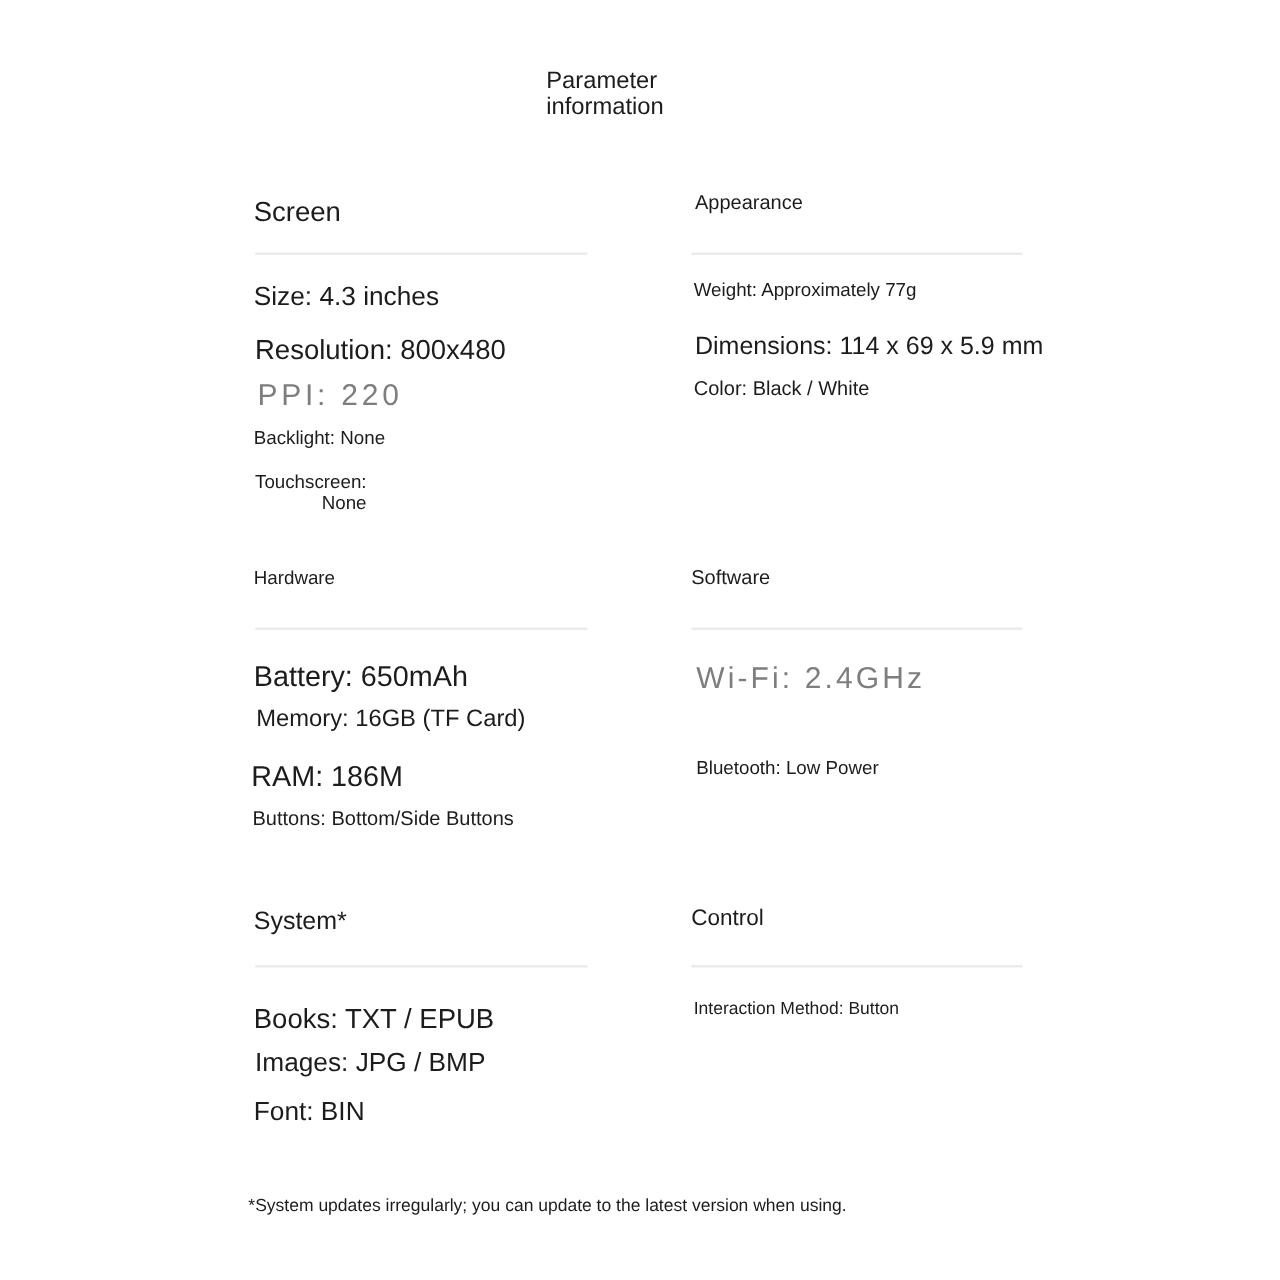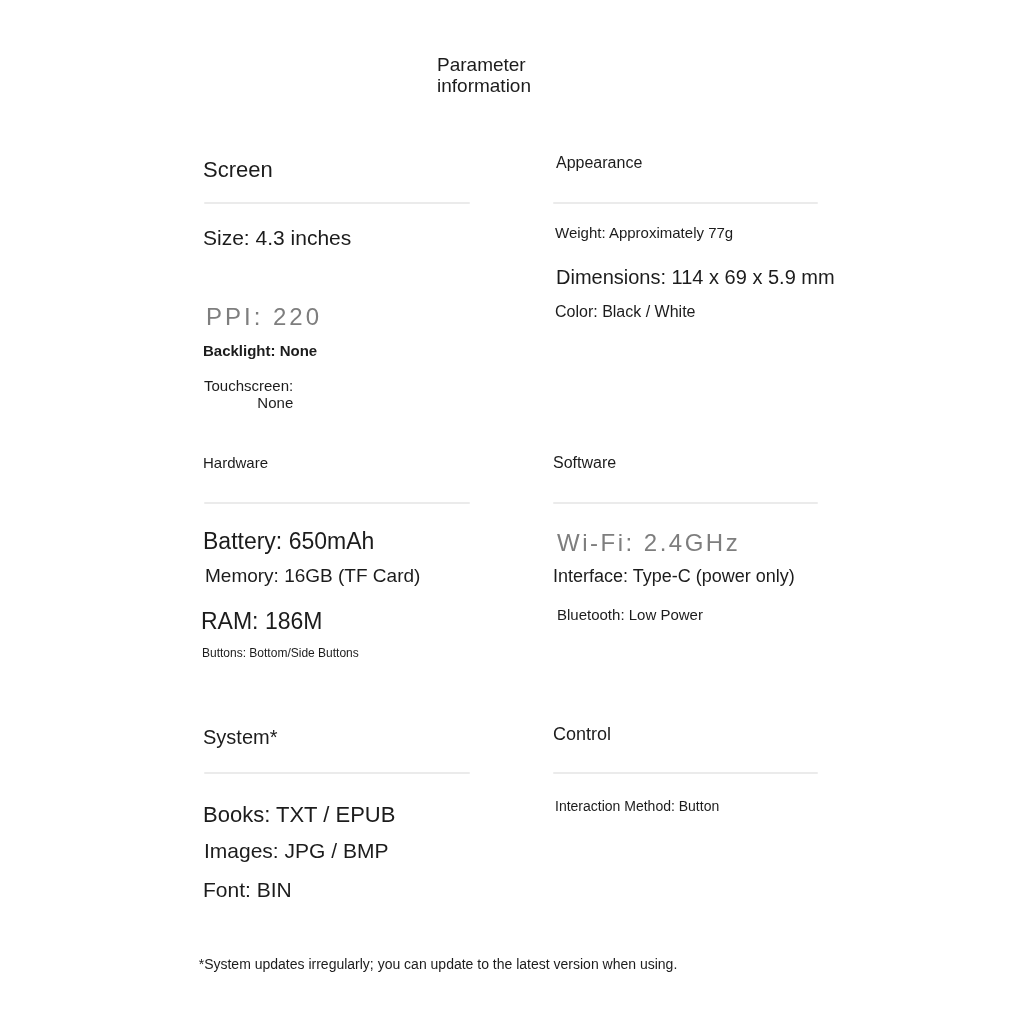--- a/index.html
+++ b/index.html
@@ -25,42 +25,42 @@
 <body>
 
 <div id="page">
 
   <div class="abs pre" style="left:437px;top:55px;font-size:19px;line-height:20.5px;">Parameter
 information</div>
 
   <div class="abs" style="left:203px;top:157px;font-size:22px;">Screen</div>
   <div class="divider" style="left:204px;top:202px;width:266px;"></div>
   <div class="abs" style="left:203px;top:226px;font-size:21px;">Size: 4.3 inches</div>
+  <div class="abs" style="left:204px;top:267px;font-size:22px;">Resolution: 800x480</div>
   <div class="abs muted-spaced" style="left:206px;top:303px;font-size:24px;letter-spacing:3px;">PPI: 220</div>
-  <div class="abs" style="left:203px;top:342px;font-size:15px;font-weight:bold;">Backlight: None</div>
+  <div class="abs" style="left:203px;top:342px;font-size:15px;">Backlight: None</div>
   <div class="abs pre" style="left:204px;top:378px;font-size:15px;line-height:16.5px;text-align:right;">Touchscreen:
 None</div>
 
   <div class="abs" style="left:556px;top:154px;font-size:16px;">Appearance</div>
   <div class="divider" style="left:553px;top:202px;width:265px;"></div>
   <div class="abs" style="left:555px;top:224px;font-size:15px;">Weight: Approximately 77g</div>
   <div class="abs" style="left:556px;top:266px;font-size:20px;">Dimensions: 114 x 69 x 5.9 mm</div>
   <div class="abs" style="left:555px;top:303px;font-size:16px;">Color: Black / White</div>
 
   <div class="abs" style="left:203px;top:454px;font-size:15px;">Hardware</div>
   <div class="divider" style="left:204px;top:502px;width:266px;"></div>
   <div class="abs" style="left:203px;top:528px;font-size:23px;">Battery: 650mAh</div>
   <div class="abs" style="left:205px;top:565px;font-size:19px;">Memory: 16GB (TF Card)</div>
   <div class="abs" style="left:201px;top:608px;font-size:23px;">RAM: 186M</div>
-  <div class="abs" style="left:202px;top:647px;font-size:12px;">Buttons: Bottom/Side Buttons</div>
+  <div class="abs" style="left:202px;top:647px;font-size:16px;">Buttons: Bottom/Side Buttons</div>
 
   <div class="abs" style="left:553px;top:454px;font-size:16px;">Software</div>
   <div class="divider" style="left:553px;top:502px;width:265px;"></div>
   <div class="abs muted-spaced" style="left:557px;top:529px;font-size:24px;letter-spacing:2.5px;">Wi-Fi: 2.4GHz</div>
-  <div class="abs" style="left:553px;top:566px;font-size:18px;">Interface: Type-C (power only)</div>
   <div class="abs" style="left:557px;top:606px;font-size:15px;">Bluetooth: Low Power</div>
 
   <div class="abs" style="left:203px;top:726px;font-size:20px;">System*</div>
   <div class="divider" style="left:204px;top:772px;width:266px;"></div>
   <div class="abs" style="left:204px;top:839px;font-size:21px;">Images: JPG / BMP</div>
   <div class="abs" style="left:203px;top:802px;font-size:22px;">Books: TXT / EPUB</div>
   <div class="abs" style="left:203px;top:878px;font-size:21px;">Font: BIN</div>
 
   <div class="abs" style="left:553px;top:724px;font-size:18px;">Control</div>
   <div class="divider" style="left:553px;top:772px;width:265px;"></div>

